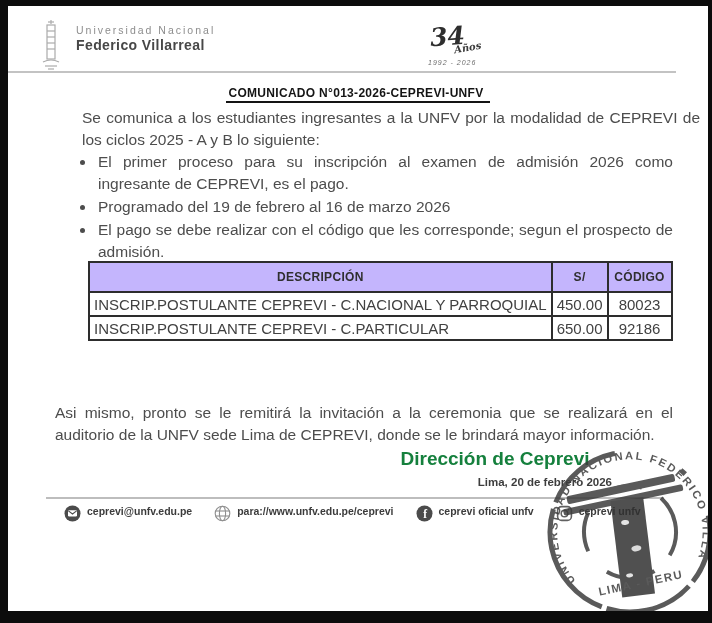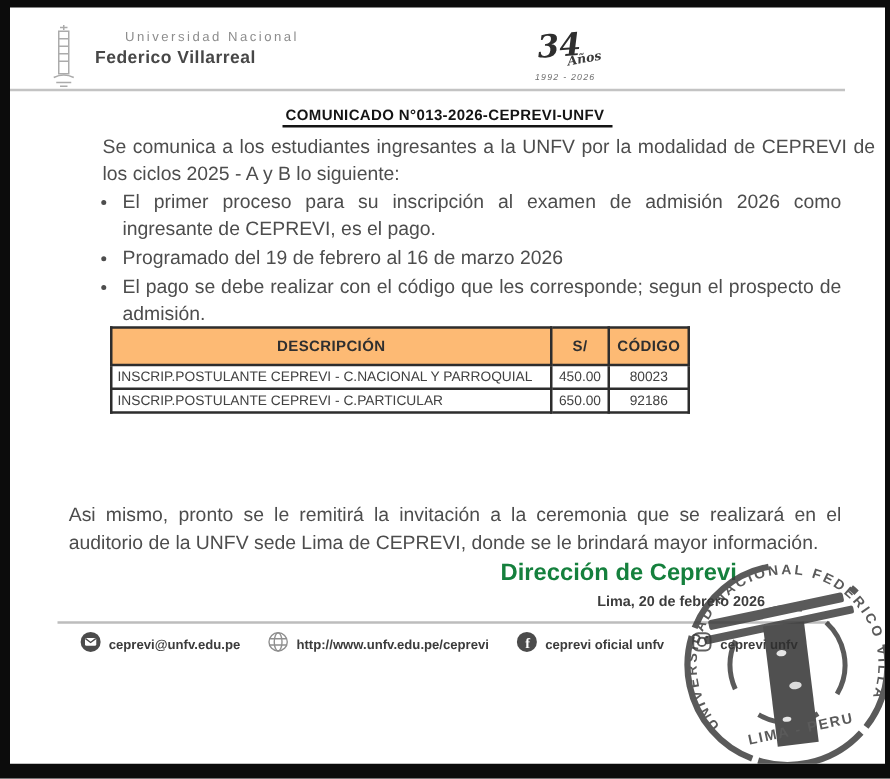--- a/index.html
+++ b/index.html
@@ -10,21 +10,21 @@
     position: relative; width: 712px; height: 623px; background: #ffffff;
     border-left: 8px solid #0c0c0c; border-top: 6px solid #0c0c0c;
     border-right: 4px solid #0c0c0c; border-bottom: 12px solid #0c0c0c;
     overflow: hidden;
   }
 
   
   .header { position: absolute; top: 8px; left: 22px; right: 10px; height: 58px; }
   .uni-logo { position: absolute; left: 8px; top: 4px; }
   .uni-text { position: absolute; left: 46px; top: 10px; }
-  .uni-line1 { font-size: 10.5px; color: #8d8d8d; letter-spacing: 2px; margin-left: 24px; }
+  .uni-line1 { font-size: 10.5px; color: #8d8d8d; letter-spacing: 2px; }
   .uni-line2 { font-size: 14px; font-weight: bold; color: #474747; letter-spacing: .4px; margin-top: 1px; }
 
   .right-logo { position: absolute; left: 398px; top: 2px; display: flex; align-items: flex-start; }
   .anniv { position: relative; width: 62px; height: 50px; margin-top: 6px; }
   .anniv-num { position: absolute; left: 2px; top: 0; font-family: "DejaVu Serif", serif; font-style: italic; font-weight: bold; font-size: 25px; color: #2e2e2e; transform: rotate(-4deg); }
   .anniv-word { position: absolute; left: 26px; top: 20px; font-family: "DejaVu Serif", serif; font-style: italic; font-weight: bold; font-size: 10px; color: #3a3a3a; transform: rotate(-10deg); }
   .anniv-years { position: absolute; left: 0px; top: 37px; font-style: italic; font-size: 7px; color: #6e6e6e; letter-spacing: 1px; white-space: nowrap; }
   .ceprevi-block { margin-left: 8px; }
   .ceprevi-tagline { font-style: italic; font-size: 9.5px; color: #6f6f6f; margin-left: 6px; }
   .ceprevi-name { font-size: 39px; font-weight: bold; color: #8f8f8f; letter-spacing: 1px; line-height: 40px; margin-top: -3px; }
@@ -45,41 +45,41 @@
   .closing { position: absolute; top: 396px; left: 47px; width: 618px; }
 
   ul.blist { margin: 0; padding-left: 41px; list-style: disc; }
   ul.blist li { margin: 0 0 1px 0; padding-left: 2px; text-align: justify; }
   li.li-bold { font-weight: bold; color: #2b2b2b; }
 
   
   .tablewrap { position: absolute; top: 255px; left: 80px; }
   table.fees { border-collapse: collapse; }
   table.fees th {
-    background: #fdba74; border: 2px solid #2d2d2d; font-size: 12px; font-weight: bold;
+    background: #c4b5fd; border: 2px solid #2d2d2d; font-size: 12px; font-weight: bold;
     color: #2f2f2f; padding: 7px 4px; letter-spacing: .3px;
   }
   table.fees th:nth-child(1) { width: 352px; }
   table.fees th:nth-child(2) { width: 46px; }
   table.fees th:nth-child(3) { width: 64px; }
   table.fees td {
-    border: 2px solid #2d2d2d; font-size: 11px; color: #414141; padding: 3px 4px 2px 4px;
+    border: 2px solid #2d2d2d; font-size: 15px; color: #414141; padding: 3px 4px 2px 4px;
     white-space: nowrap;
   }
   table.fees td:nth-child(2), table.fees td:nth-child(3) { text-align: center; }
 
   
   .sig  { position: absolute; top: 442px; left: 352px; width: 270px; text-align: center;
           font-size: 19px; font-weight: bold; color: #15803d; }
   .date { position: absolute; top: 470px; left: 352px; width: 252px; text-align: right;
           font-size: 11.5px; font-weight: bold; color: #3d3d3d; }
 
   
   .footer { position: absolute; top: 499px; left: 56px; display: flex; align-items: center; gap: 22px; }
-  .f-item { display: flex; align-items: center; gap: 6px; }
+  .f-item { display: flex; gap: 6px; }
   .f-label { font-size: 10.5px; font-weight: bold; color: #3c3c3c; white-space: nowrap; }
 
   
   .stamp { position: absolute; left: 527px; top: 431px; width: 190px; height: 190px; }
 </style>
 </head>
 <body>
 
 <div class="frame">
 
@@ -177,21 +177,21 @@
       <span>
         <svg width="17" height="17" viewBox="0 0 17 17">
           <g stroke="#8f8f8f" stroke-width="1.1" fill="none">
             <circle cx="8.5" cy="8.5" r="7.3"></circle>
             <ellipse cx="8.5" cy="8.5" rx="3.1" ry="7.3"></ellipse>
             <line x1="1.6" y1="6" x2="15.4" y2="6"></line>
             <line x1="1.6" y1="11" x2="15.4" y2="11"></line>
           </g>
         </svg>
       </span>
-      <span class="f-label">http://www.unfv.edu.pe/ceprevi</span>
+      <span class="f-label">para://www.unfv.edu.pe/ceprevi</span>
     </div>
     <div class="f-item">
       <span>
         <svg width="17" height="17" viewBox="0 0 17 17">
           <circle cx="8.5" cy="8.5" r="8" fill="#4b4b4b"></circle>
           <text x="9.2" y="13.2" text-anchor="middle" font-size="11.5" font-weight="bold" font-family="Liberation Serif, serif" fill="#ffffff">f</text>
         </svg>
       </span>
       <span class="f-label">ceprevi oficial unfv</span>
     </div>

